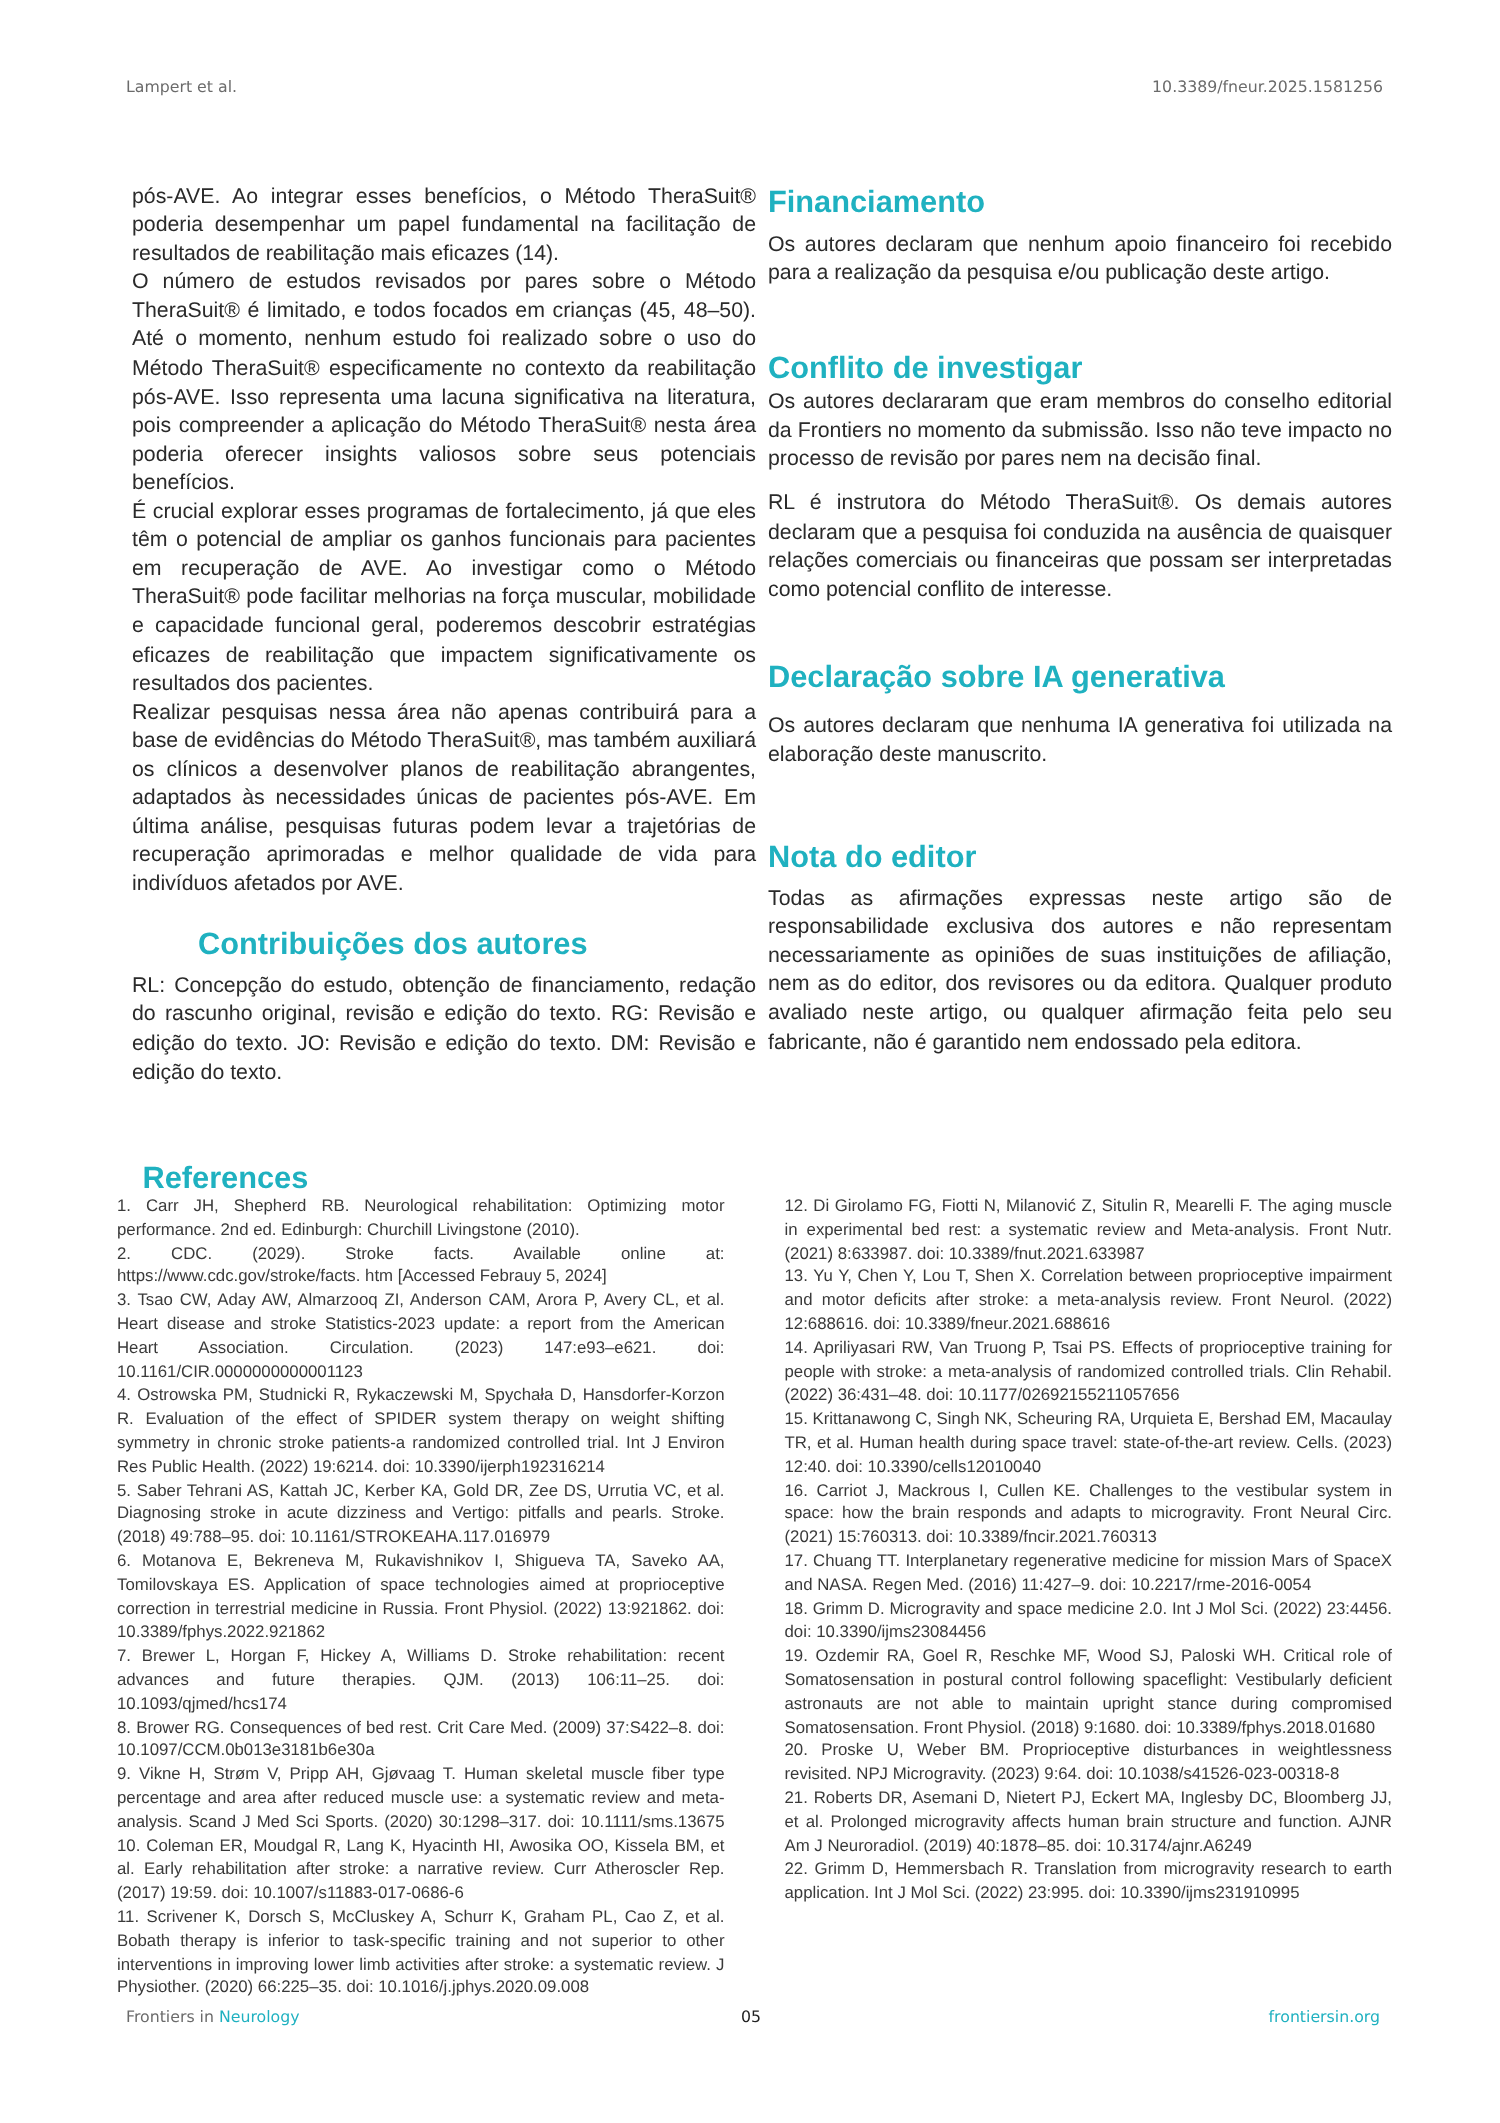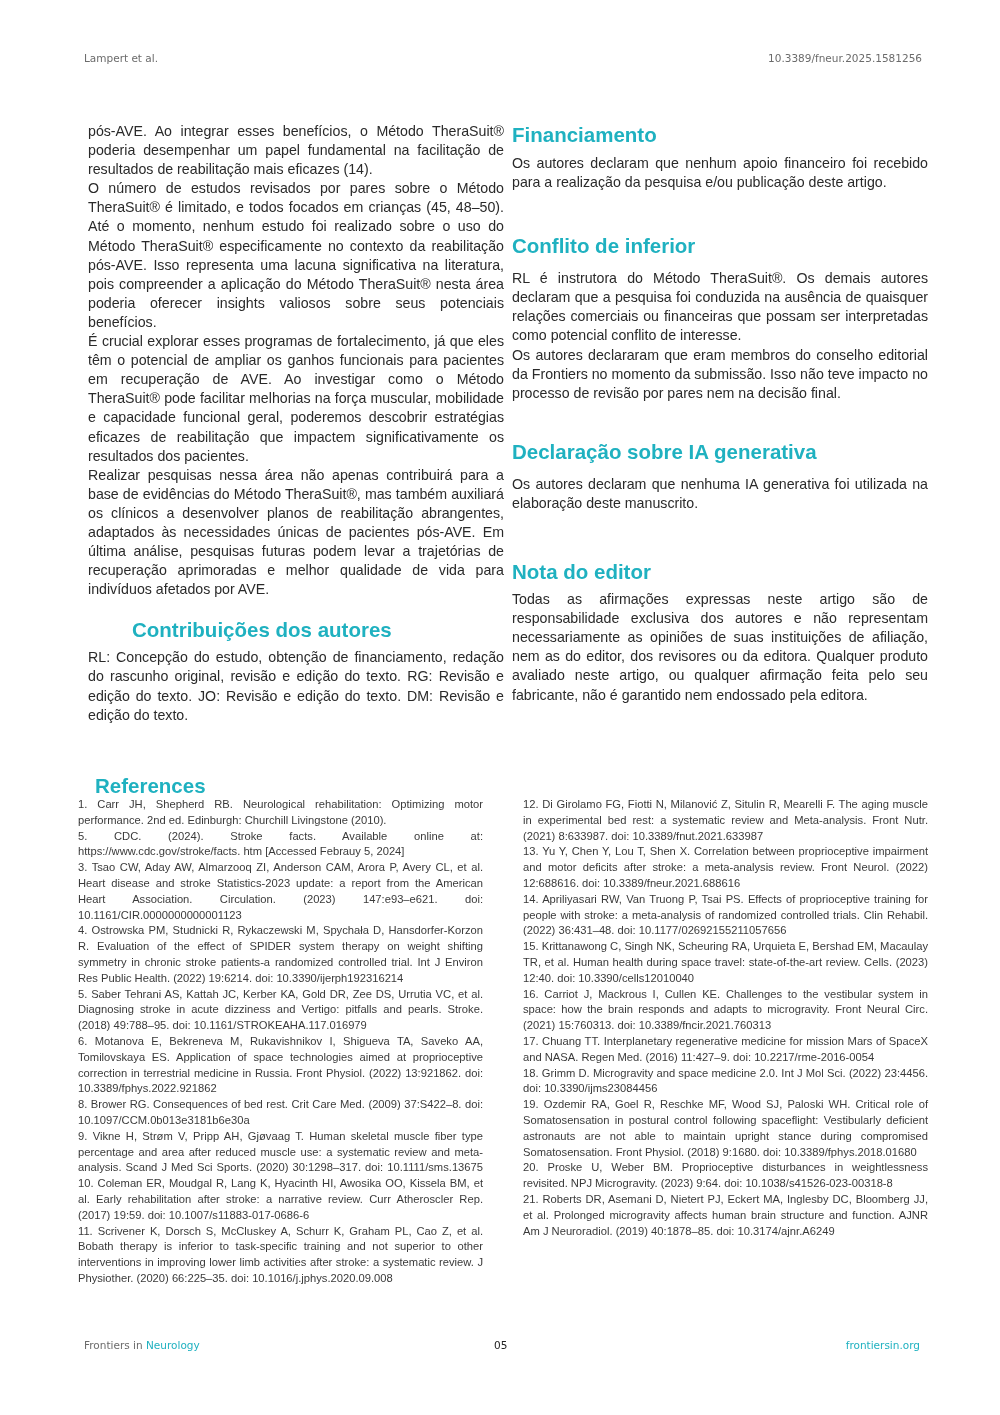--- a/index.html
+++ b/index.html
@@ -44,55 +44,57 @@
   <p class="body">É crucial explorar esses programas de fortalecimento, já que eles têm o potencial de ampliar os ganhos funcionais para pacientes em recuperação de AVE. Ao investigar como o Método TheraSuit® pode facilitar melhorias na força muscular, mobilidade e capacidade funcional geral, poderemos descobrir estratégias eficazes de reabilitação que impactem significativamente os resultados dos pacientes.</p>
   <p class="body">Realizar pesquisas nessa área não apenas contribuirá para a base de evidências do Método TheraSuit®, mas também auxiliará os clínicos a desenvolver planos de reabilitação abrangentes, adaptados às necessidades únicas de pacientes pós-AVE. Em última análise, pesquisas futuras podem levar a trajetórias de recuperação aprimoradas e melhor qualidade de vida para indivíduos afetados por AVE.</p>
   <h2 class="sec" style="margin-top:18px;margin-left:44px;">Contribuições dos autores</h2>
   <p class="body" style="margin-top:5px;">RL: Concepção do estudo, obtenção de financiamento, redação do rascunho original, revisão e edição do texto. RG: Revisão e edição do texto. JO: Revisão e edição do texto. DM: Revisão e edição do texto.</p>
 </div>
 
 <div class="col col-right">
   <h2 class="sec">Financiamento</h2>
   <p class="body" style="margin-top:6px;">Os autores declaram que nenhum apoio financeiro foi recebido para a realização da pesquisa e/ou publicação deste artigo.</p>
 
-  <h2 class="sec" style="margin-top:41px;">Conflito de inferior</h2>
+  <h2 class="sec" style="margin-top:41px;">Conflito de investigar</h2>
+  <p class="body">Os autores declararam que eram membros do conselho editorial da Frontiers no momento da submissão. Isso não teve impacto no processo de revisão por pares nem na decisão final.</p>
   <p class="body" style="margin-top:10px;">RL é instrutora do Método TheraSuit®.  Os demais autores declaram que a pesquisa foi conduzida na ausência de quaisquer relações comerciais ou financeiras que possam ser interpretadas como potencial conflito de interesse.</p>
-  <p class="body">Os autores declararam que eram membros do conselho editorial da Frontiers no momento da submissão. Isso não teve impacto no processo de revisão por pares nem na decisão final.</p>
 
   <h2 class="sec" style="margin-top:36px;">Declaração sobre IA generativa</h2>
   <p class="body" style="margin-top:10px;">Os autores declaram que nenhuma IA generativa foi utilizada na elaboração deste manuscrito.</p>
 
   <h2 class="sec" style="margin-top:46px;">Nota do editor</h2>
   <p class="body" style="margin-top:5px;">Todas as afirmações expressas neste artigo são de responsabilidade exclusiva dos autores e não representam necessariamente as opiniões de suas instituições de afiliação, nem as do editor, dos revisores ou da editora. Qualquer produto avaliado neste artigo, ou qualquer afirmação feita pelo seu fabricante, não é garantido nem endossado pela editora.</p>
 </div>
 
 <h2 class="refs-title">References</h2>
 
 <div class="refs-col refs-left">
   <p class="ref">1. Carr JH, Shepherd RB. Neurological rehabilitation: Optimizing motor performance. 2nd ed. Edinburgh: Churchill Livingstone (2010).</p>
-  <p class="ref">5. CDC. (2024). Stroke facts. Available online at: https://www.cdc.gov/stroke/facts. htm [Accessed Febrauy 5, 2024]</p>
+  <p class="ref">2. CDC. (2029). Stroke facts. Available online at: https://www.cdc.gov/stroke/facts. htm [Accessed Febrauy 5, 2024]</p>
   <p class="ref">3. Tsao CW, Aday AW, Almarzooq ZI, Anderson CAM, Arora P, Avery CL, et al. Heart disease and stroke Statistics-2023 update: a report from the American Heart Association. Circulation. (2023) 147:e93–e621. doi: 10.1161/CIR.0000000000001123</p>
   <p class="ref">4. Ostrowska PM, Studnicki R, Rykaczewski M, Spychała D, Hansdorfer-Korzon R. Evaluation of the effect of SPIDER system therapy on weight shifting symmetry in chronic stroke patients-a randomized controlled trial. Int J Environ Res Public Health. (2022) 19:6214. doi: 10.3390/ijerph192316214</p>
   <p class="ref">5. Saber Tehrani AS, Kattah JC, Kerber KA, Gold DR, Zee DS, Urrutia VC, et al. Diagnosing stroke in acute dizziness and Vertigo: pitfalls and pearls. Stroke. (2018) 49:788–95. doi: 10.1161/STROKEAHA.117.016979</p>
   <p class="ref">6. Motanova E, Bekreneva M, Rukavishnikov I, Shigueva TA, Saveko AA, Tomilovskaya ES. Application of space technologies aimed at proprioceptive correction in terrestrial medicine in Russia. Front Physiol. (2022) 13:921862. doi: 10.3389/fphys.2022.921862</p>
+  <p class="ref">7. Brewer L, Horgan F, Hickey A, Williams D. Stroke rehabilitation: recent advances and future therapies. QJM. (2013) 106:11–25. doi: 10.1093/qjmed/hcs174</p>
   <p class="ref">8. Brower RG. Consequences of bed rest. Crit Care Med. (2009) 37:S422–8. doi: 10.1097/CCM.0b013e3181b6e30a</p>
   <p class="ref">9. Vikne H, Strøm V, Pripp AH, Gjøvaag T. Human skeletal muscle fiber type percentage and area after reduced muscle use: a systematic review and meta-analysis. Scand J Med Sci Sports. (2020) 30:1298–317. doi: 10.1111/sms.13675 10. Coleman ER, Moudgal R, Lang K, Hyacinth HI, Awosika OO, Kissela BM, et al. Early rehabilitation after stroke: a narrative review. Curr Atheroscler Rep. (2017) 19:59. doi: 10.1007/s11883-017-0686-6</p>
   <p class="ref">11. Scrivener K, Dorsch S, McCluskey A, Schurr K, Graham PL, Cao Z, et al. Bobath therapy is inferior to task-specific training and not superior to other interventions in improving lower limb activities after stroke: a systematic review. J Physiother. (2020) 66:225–35. doi: 10.1016/j.jphys.2020.09.008</p>
 </div>
 
 <div class="refs-col refs-right">
   <p class="ref">12. Di Girolamo FG, Fiotti N, Milanović Z, Situlin R, Mearelli F. The aging muscle in experimental bed rest: a systematic review and Meta-analysis. Front Nutr. (2021) 8:633987. doi: 10.3389/fnut.2021.633987</p>
   <p class="ref">13. Yu Y, Chen Y, Lou T, Shen X. Correlation between proprioceptive impairment and motor deficits after stroke: a meta-analysis review. Front Neurol. (2022) 12:688616. doi: 10.3389/fneur.2021.688616</p>
   <p class="ref">14. Apriliyasari RW, Van Truong P, Tsai PS. Effects of proprioceptive training for people with stroke: a meta-analysis of randomized controlled trials. Clin Rehabil. (2022) 36:431–48. doi: 10.1177/02692155211057656</p>
   <p class="ref">15. Krittanawong C, Singh NK, Scheuring RA, Urquieta E, Bershad EM, Macaulay TR, et al. Human health during space travel: state-of-the-art review. Cells. (2023) 12:40. doi: 10.3390/cells12010040</p>
   <p class="ref">16. Carriot J, Mackrous I, Cullen KE. Challenges to the vestibular system in space: how the brain responds and adapts to microgravity. Front Neural Circ. (2021) 15:760313. doi: 10.3389/fncir.2021.760313</p>
   <p class="ref">17. Chuang TT. Interplanetary regenerative medicine for mission Mars of SpaceX and NASA. Regen Med. (2016) 11:427–9. doi: 10.2217/rme-2016-0054</p>
   <p class="ref">18. Grimm D. Microgravity and space medicine 2.0. Int J Mol Sci. (2022) 23:4456. doi: 10.3390/ijms23084456</p>
   <p class="ref">19. Ozdemir RA, Goel R, Reschke MF, Wood SJ, Paloski WH. Critical role of Somatosensation in postural control following spaceflight: Vestibularly deficient astronauts are not able to maintain upright stance during compromised Somatosensation. Front Physiol. (2018) 9:1680. doi: 10.3389/fphys.2018.01680</p>
   <p class="ref">20. Proske U, Weber BM. Proprioceptive disturbances in weightlessness revisited. NPJ Microgravity. (2023) 9:64. doi: 10.1038/s41526-023-00318-8</p>
   <p class="ref">21. Roberts DR, Asemani D, Nietert PJ, Eckert MA, Inglesby DC, Bloomberg JJ, et al. Prolonged microgravity affects human brain structure and function. AJNR Am J Neuroradiol. (2019) 40:1878–85. doi: 10.3174/ajnr.A6249</p>
+  <p class="ref">22. Grimm D, Hemmersbach R. Translation from microgravity research to earth application. Int J Mol Sci. (2022) 23:995. doi: 10.3390/ijms231910995</p>
 </div>
 
 <div class="footer">
   <span class="journal"><span>Frontiers in </span><span class="accent">Neurology</span></span>
   <span class="page">05</span>
   <span class="site">frontiersin.org</span>
 </div>
 
 </body></html>

